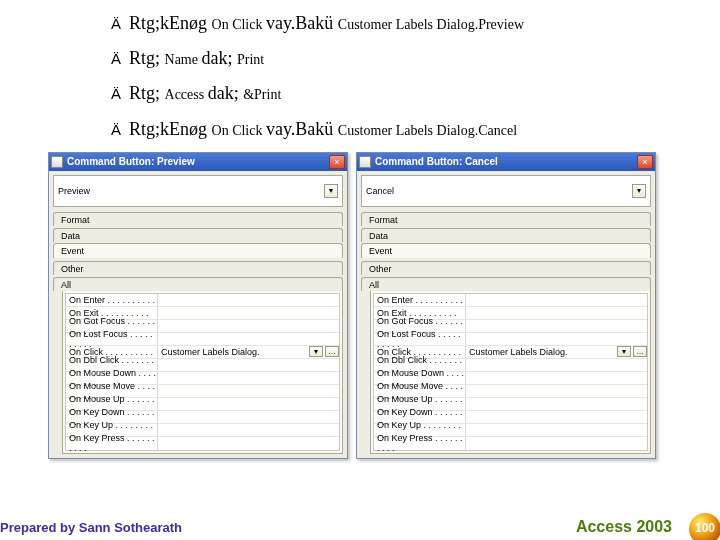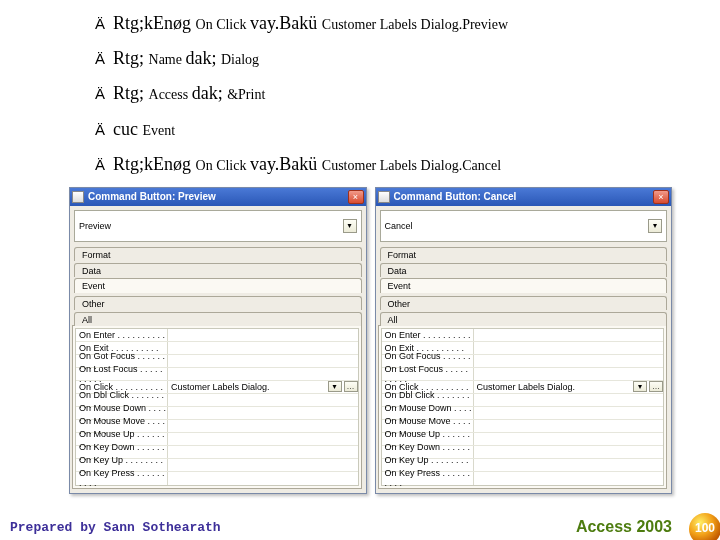--- a/index.html
+++ b/index.html
@@ -6,36 +6,36 @@
   body {
     width: 720px;
     height: 540px;
     font-family: "Times New Roman", serif;
     font-size: 15px;
     background: #fff;
     color: #000;
     position: relative;
   }
   .content {
-    padding: 8px 10px 0 10px;
+    padding: 8px 10px 0 26px;
   }
   .line {
     margin: 3px 0 10px 0;
     line-height: 1.4;
   }
   .ind1 { margin-left: 85px; }
   .ind0 { margin-left: 50px; }
   .arrow { font-family: sans-serif; margin-right: 8px; }
   .big { font-size: 18px; }
   .small { font-size: 14px; }
 
   .panels {
     display: flex;
     gap: 8px;
-    padding: 0 48px 0 69px;
+    padding: 0 48px 0 48px;
     margin-top: 6px;
   }
   .dlg {
     width: 300px;
     border: 1px solid #7a8aa8;
     background: #efece4;
     font-family: Tahoma, Arial, sans-serif;
     font-size: 9px;
     color: #000;
     box-shadow: 2px 2px 3px rgba(0,0,0,0.25);
@@ -102,21 +102,21 @@
     position: relative;
     top: 1px;
   }
   .tab.active {
     background: #fbf9f3;
     top: 0;
     padding-bottom: 2px;
     z-index: 2;
   }
   .tabbody {
-    margin: 0 4px 4px 2px;
+    margin: 0 4px 4px 13px;
     border: 1px solid #aca899;
     background: #fbf9f3;
     padding: 2px;
   }
   .grid {
     border: 1px solid #c9c9bb;
     background: #fff;
   }
   .grow {
     display: flex;
@@ -155,24 +155,23 @@
   .footer {
     position: absolute;
     bottom: 0; left: 0; right: 0;
     height: 26px;
     display: flex;
     align-items: center;
   }
   .footer-left {
     flex: 1;
     color: #3d2f99;
-    font-family: Liberation Mono, monospace;
+    font-family: Liberation Sans, sans-serif;
     font-weight: bold;
     font-size: 13px;
-    padding-left: 10px;
   }
   .footer-right {
     display: flex;
     align-items: center;
     font-family: Arial, sans-serif;
   }
   .acc2003 {
     color: #4d7c0f;
     font-weight: bold;
     font-size: 16px;
@@ -192,23 +191,22 @@
     color: #fff;
     font-weight: bold;
     font-size: 12px;
   }
 </style>
 </head>
 <body>
 
 <div class="content" id="content">
     <div class="line ind1"><span class="arrow">Ä</span><span class="big">Rtg;kEnøg </span><span class="small">On Click </span><span class="big">vay.Bakü </span><span class="small">Customer Labels Dialog.Preview</span></div>
-    <div class="line ind1"><span class="arrow">Ä</span><span class="big">Rtg; </span><span class="small">Name </span><span class="big">dak; </span><span class="small">Dialog</span></div>
+    <div class="line ind1"><span class="arrow">Ä</span><span class="big">Rtg; </span><span class="small">Name </span><span class="big">dak; </span><span class="small">Print</span></div>
     <div class="line ind1"><span class="arrow">Ä</span><span class="big">Rtg; </span><span class="small">Access </span><span class="big">dak; </span><span class="small">&amp;Print</span></div>
-    <div class="line ind1"><span class="arrow">Ä</span><span class="big">cuc </span><span class="small">Event</span></div>
     <div class="line ind1"><span class="arrow">Ä</span><span class="big">Rtg;kEnøg </span><span class="small">On Click </span><span class="big">vay.Bakü </span><span class="small">Customer Labels Dialog.Cancel</span></div>
   </div>
 <div class="panels" id="panels">
     <div class="dlg">
       <div class="titlebar">
         <div class="ticon"></div>
         <div class="ttext">Command Button: Preview</div>
         <div class="closebtn">×</div>
       </div>
       <div class="propbox">

